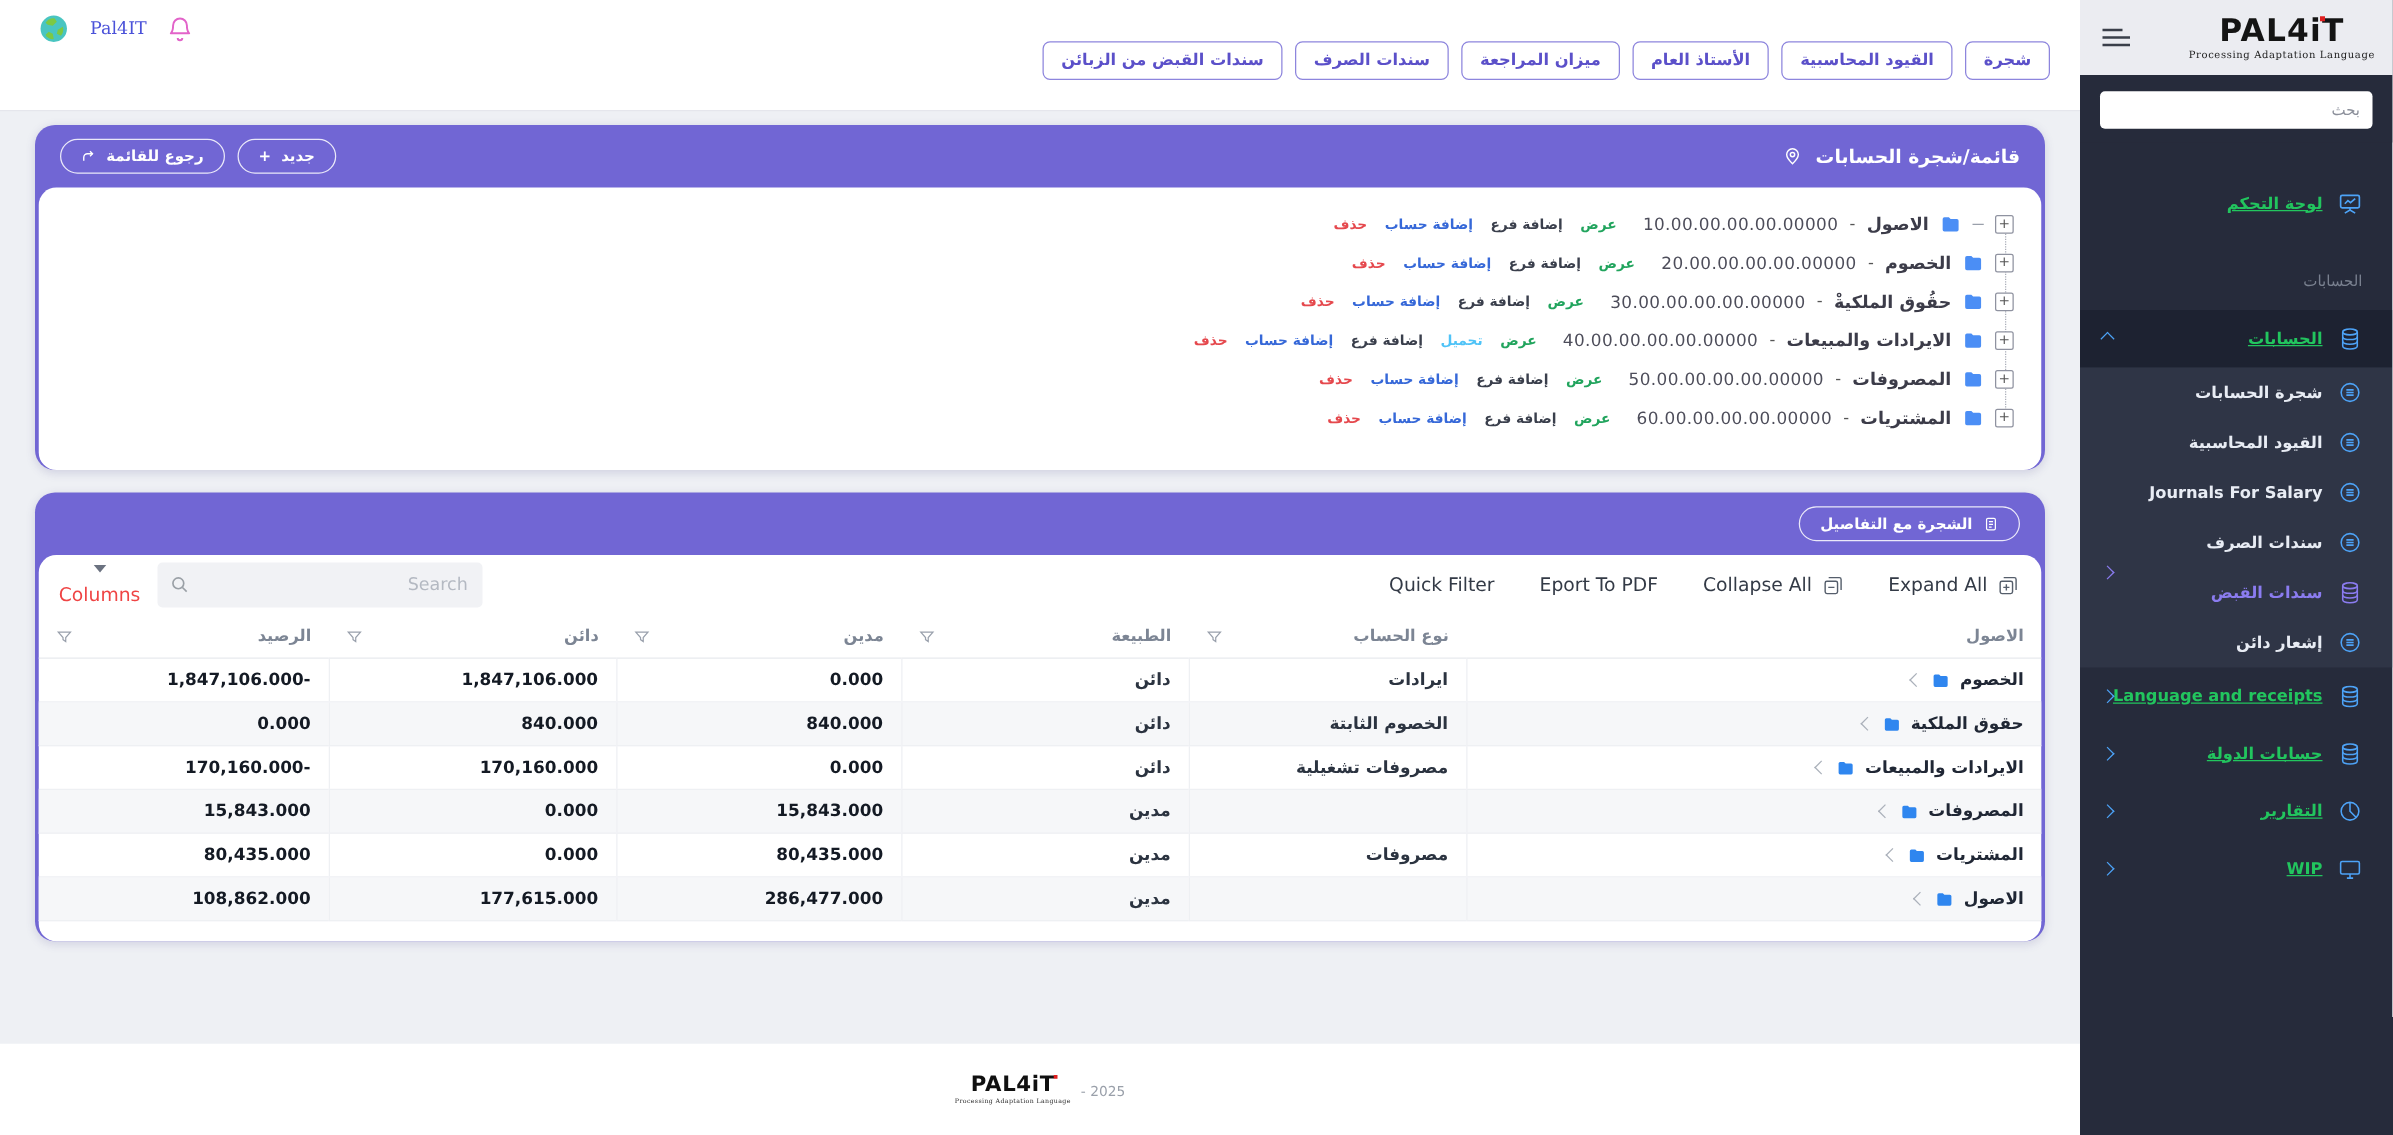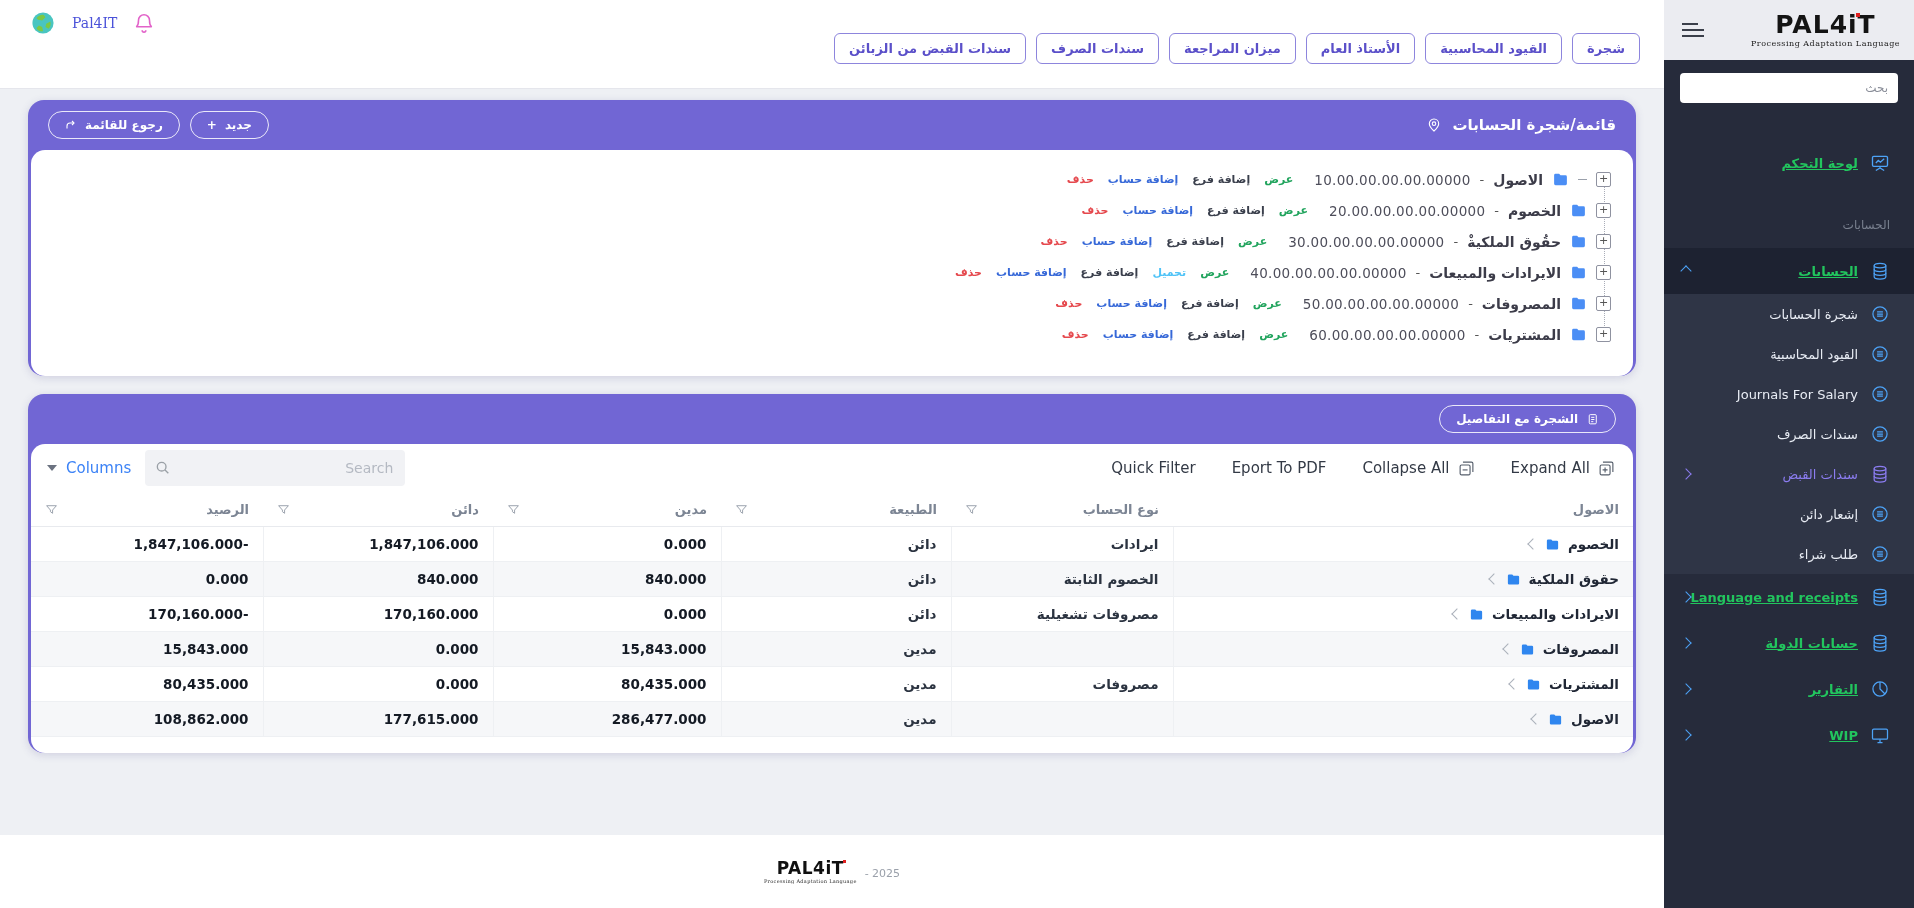--- a/index.html
+++ b/index.html
@@ -39,21 +39,21 @@
   .act{font-size:11px;font-weight:700;cursor:pointer;margin-left:5px;}
   .act.view{color:#21a45d;margin-right:12px;}
   .act.dl{color:#4fc3f7;}
   .act.branch{color:#3a3f4c;}
   .act.acct{color:#3668d8;}
   .act.del{color:#e5484d;}
   
   .table-head{justify-content:flex-start;}
   .tbl-body{padding:0 0 16px;}
   .controls{height:48px;display:flex;align-items:center;padding:0 18px 0 16px;}
-  .columns-btn{display:flex;align-items:center;gap:9px;color:#3b82f6;font-size:15px;cursor:pointer;}
+  .columns-btn{display:flex;align-items:center;gap:9px;color:#ef4444;font-size:15px;cursor:pointer;flex-direction:column;}
   .tri{width:0;height:0;border-left:5px solid transparent;border-right:5px solid transparent;
        border-top:6px solid #6b7280;}
   .searchbox{display:flex;align-items:center;background:#f1f2f5;border-radius:4px;height:36px;
        width:240px;margin-left:14px;padding:0 10px;gap:6px;}
   .searchbox input{border:0;background:transparent;outline:0;flex:1;direction:rtl;font-size:14px;
        color:#333;font-family:inherit;}
   .searchbox input::placeholder{color:#b4b9c2;}
   .spacer{flex:1;}
   .ctl{display:flex;align-items:center;gap:8px;color:#333a46;font-size:15px;margin-left:36px;cursor:pointer;}
   table{width:100%;border-collapse:collapse;direction:rtl;table-layout:fixed;}
@@ -92,22 +92,22 @@
   .sb-search input{width:100%;box-sizing:border-box;height:30px;border:0;border-radius:4px;background:#fff;
        direction:rtl;padding:0 10px;font-size:12px;font-family:inherit;outline:0;color:#333;}
   .sb-search input::placeholder{color:#8b8f9a;}
   .nav{flex:1;overflow:hidden;padding-top:26px;}
   .nav-item{height:46px;display:flex;align-items:center;justify-content:space-between;direction:rtl;
        padding:0 24px 0 18px;color:#22c55e;font-size:13px;font-weight:700;cursor:pointer;text-decoration:underline;}
   .nav-item .lab-group{display:flex;align-items:center;gap:12px;}
   .section-label{color:#79808f;font-size:12px;padding:32px 24px 16px;text-align:right;}
   .active-parent{background:#1d2231;}
   .submenu{background:#2f3546;}
-  .sub-item{height:40px;display:flex;align-items:center;justify-content:space-between;direction:rtl;
-       padding:0 24px 0 18px;color:#e8ecf4;font-size:13px;font-weight:400;cursor:pointer;}
+  .sub-item{height:40px;display:flex;justify-content:space-between;direction:rtl;
+       padding:0 24px 0 18px;color:#e8ecf4;font-size:13px;font-weight:700;cursor:pointer;}
   .sub-item .lab-group{display:flex;align-items:center;gap:12px;}
   .sub-item.purple{color:#8b7cf0;}
   .chev.purple{border-color:#8b7cf0;}
   .ico{flex:none;display:inline-flex;}
 </style>
 </head>
 <body>
 
 <div class="main">
 
@@ -629,31 +629,20 @@
         <span class="lab-group">
           <span class="ico">
               <svg width="20" height="20" viewBox="0 0 24 24" fill="none" stroke="#4da3f7" stroke-width="1.5">
                 <circle cx="12" cy="12" r="8.5"></circle>
                 <path d="M8.5 9.5h7M8.5 12h7M8.5 14.5h7"></path>
               </svg>
             </span>
           <span>إشعار دائن</span>
         </span>
       </div>
-      <div class="sub-item">
-        <span class="lab-group">
-          <span class="ico">
-              <svg width="20" height="20" viewBox="0 0 24 24" fill="none" stroke="#4da3f7" stroke-width="1.5">
-                <circle cx="12" cy="12" r="8.5"></circle>
-                <path d="M8.5 9.5h7M8.5 12h7M8.5 14.5h7"></path>
-              </svg>
-            </span>
-          <span>طلب شراء</span>
-        </span>
-      </div>
     </div>
 
     <div class="nav-item">
       <span class="lab-group">
         <span class="ico">
           <svg width="20" height="20" viewBox="0 0 24 24" fill="none" stroke="#4da3f7" stroke-width="1.5">
             <ellipse cx="12" cy="5.5" rx="7" ry="2.8"></ellipse>
               <path d="M5 5.5v4.5c0 1.6 3.1 2.8 7 2.8s7-1.2 7-2.8V5.5"></path>
             <path d="M5 10v4.5c0 1.6 3.1 2.8 7 2.8s7-1.2 7-2.8V10"></path>
               <path d="M5 14.5V19c0 1.6 3.1 2.8 7 2.8s7-1.2 7-2.8v-4.5"></path>

